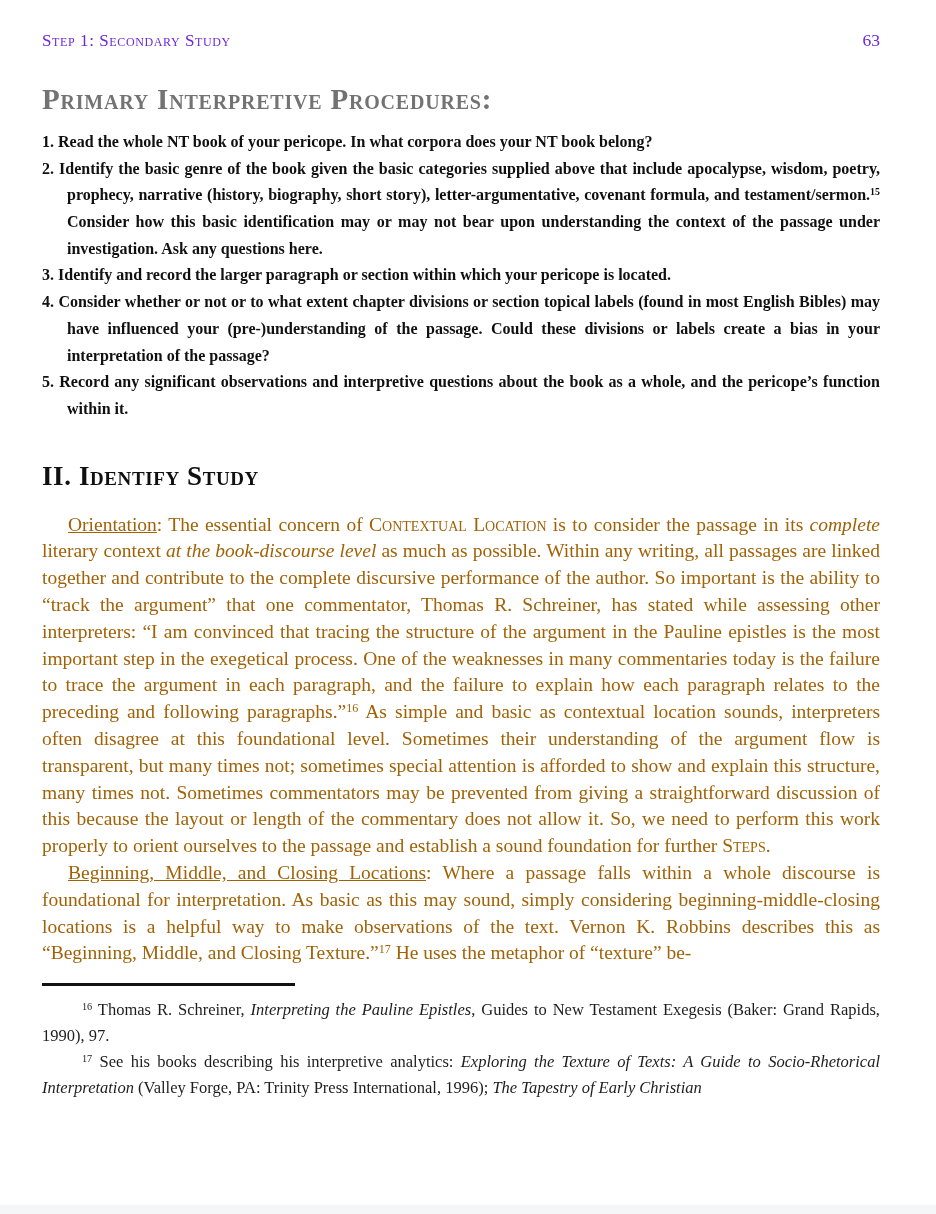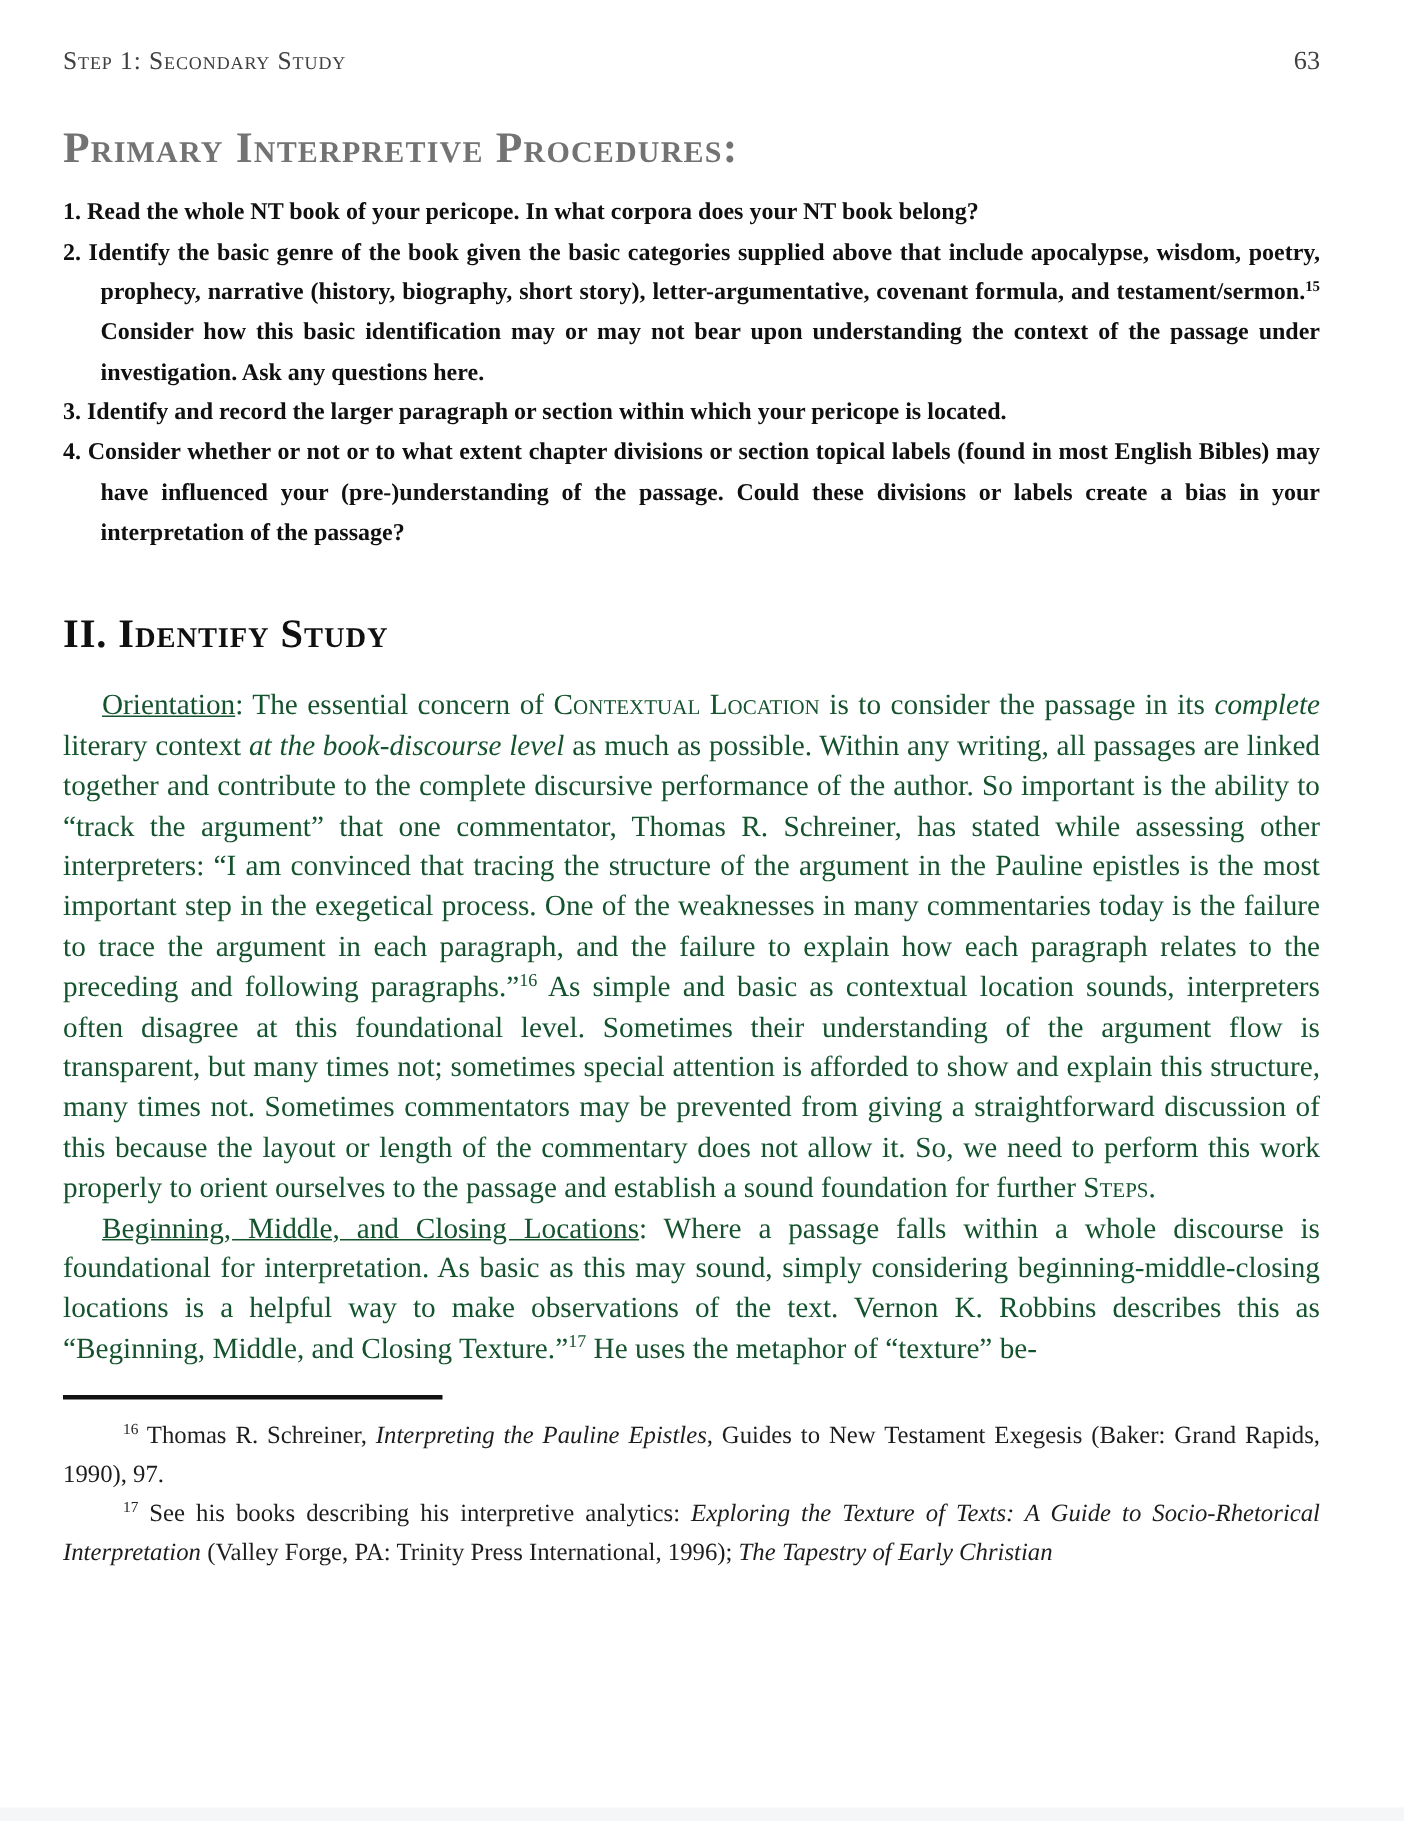--- a/index.html
+++ b/index.html
@@ -17,21 +17,21 @@
     color: #1b1b1b;
     box-sizing: border-box;
     padding: 30px 56px 0 42px;
   }
   
   .running-header {
     display: flex;
     justify-content: space-between;
     align-items: baseline;
     font-size: 17px;
-    color: #404040;
+    color: #6d28d9;
   }
   .running-header .rh-title {
     font-variant: small-caps;
     letter-spacing: 0.6px;
   }
   .running-header .rh-page {
     font-size: 17.5px;
   }
   
   .h1 {
@@ -65,21 +65,21 @@
     letter-spacing: 0.6px;
     color: #101010;
     line-height: 1.15;
   }
   
   .body-text {
     margin-top: 20px;
     font-size: 19.5px;
     line-height: 26.8px;
     text-align: justify;
-    color: #14532d;
+    color: #a16207;
   }
   .para {
     text-indent: 26px;
     margin: 0;
   }
   
   .footnote-separator {
     margin-top: 16px;
     width: 253px;
     height: 3px;
@@ -132,20 +132,21 @@
     <span class="rh-page">63</span>
   </div>
 
   <div class="h1">Primary Interpretive Procedures:</div>
 
   <div class="proc-list">
       <div class="proc-item"><span class="proc-num">1.</span> <span>Read the whole NT book of your pericope. In what corpora does your NT book belong?</span></div>
       <div class="proc-item"><span class="proc-num">2.</span> <span>Identify the basic genre of the book given the basic categories supplied above that include apocalypse, wisdom, poetry, prophecy, narrative (history, biography, short story), letter-argumentative, covenant formula, and testament/sermon.</span><span class="s-sup">15</span><span> Consider how this basic identification may or may not bear upon understanding the context of the passage under investigation. Ask any questions here.</span></div>
       <div class="proc-item"><span class="proc-num">3.</span> <span>Identify and record the larger paragraph or section within which your pericope is located.</span></div>
       <div class="proc-item"><span class="proc-num">4.</span> <span>Consider whether or not or to what extent chapter divisions or section topical labels (found in most English Bibles) may have influenced your (pre-)understanding of the passage. Could these divisions or labels create a bias in your interpretation of the passage?</span></div>
+      <div class="proc-item"><span class="proc-num">5.</span> <span>Record any significant observations and interpretive questions about the book as a whole, and the pericope’s function within it.</span></div>
     </div>
 
   <div class="h2">II. Identify Study</div>
 
   <div class="body-text">
       <div class="para"><span class="s-u">Orientation</span><span>: The essential concern of </span><span class="s-sc">Contextual Location</span><span> is to consider the passage in its </span><span class="s-i">complete</span><span> literary context </span><span class="s-i">at the book-discourse level</span><span> as much as possible. Within any writing, all passages are linked together and contribute to the complete discursive performance of the author. So important is the ability to “track the argument” that one commentator, Thomas R. Schreiner, has stated while assessing other interpreters: “I am convinced that tracing the structure of the argument in the Pauline epistles is the most important step in the exegetical process. One of the weaknesses in many commentaries today is the failure to trace the argument in each paragraph, and the failure to explain how each paragraph relates to the preceding and following paragraphs.”</span><span class="s-sup">16</span><span> As simple and basic as contextual location sounds, interpreters often disagree at this foundational level. Sometimes their understanding of the argument flow is transparent, but many times not; sometimes special attention is afforded to show and explain this structure, many times not. Sometimes commentators may be prevented from giving a straightforward discussion of this because the layout or length of the commentary does not allow it. So, we need to perform this work properly to orient ourselves to the passage and establish a sound foundation for further </span><span class="s-sc">Steps</span><span>.</span></div>
       <div class="para"><span class="s-u">Beginning, Middle, and Closing Locations</span><span>: Where a passage falls within a whole discourse is foundational for interpretation. As basic as this may sound, simply considering beginning-middle-closing locations is a helpful way to make observations of the text. Vernon K. Robbins describes this as “Beginning, Middle, and Closing Texture.”</span><span class="s-sup">17</span><span> He uses the metaphor of “texture” be-</span></div>
     </div>
 
   <div class="footnote-separator"></div>

